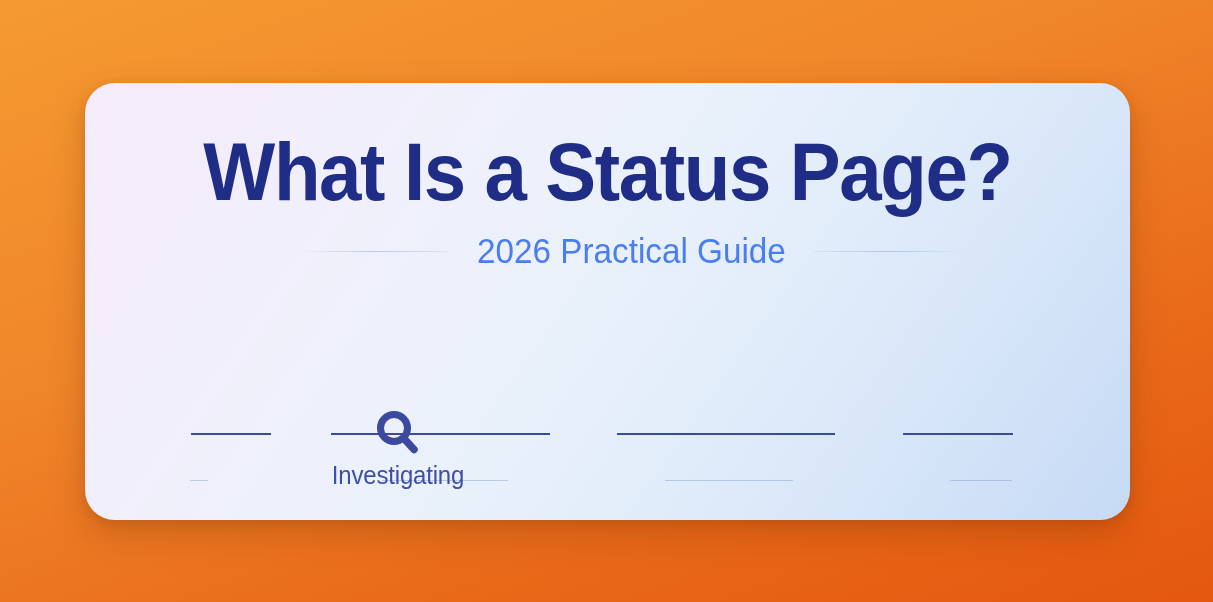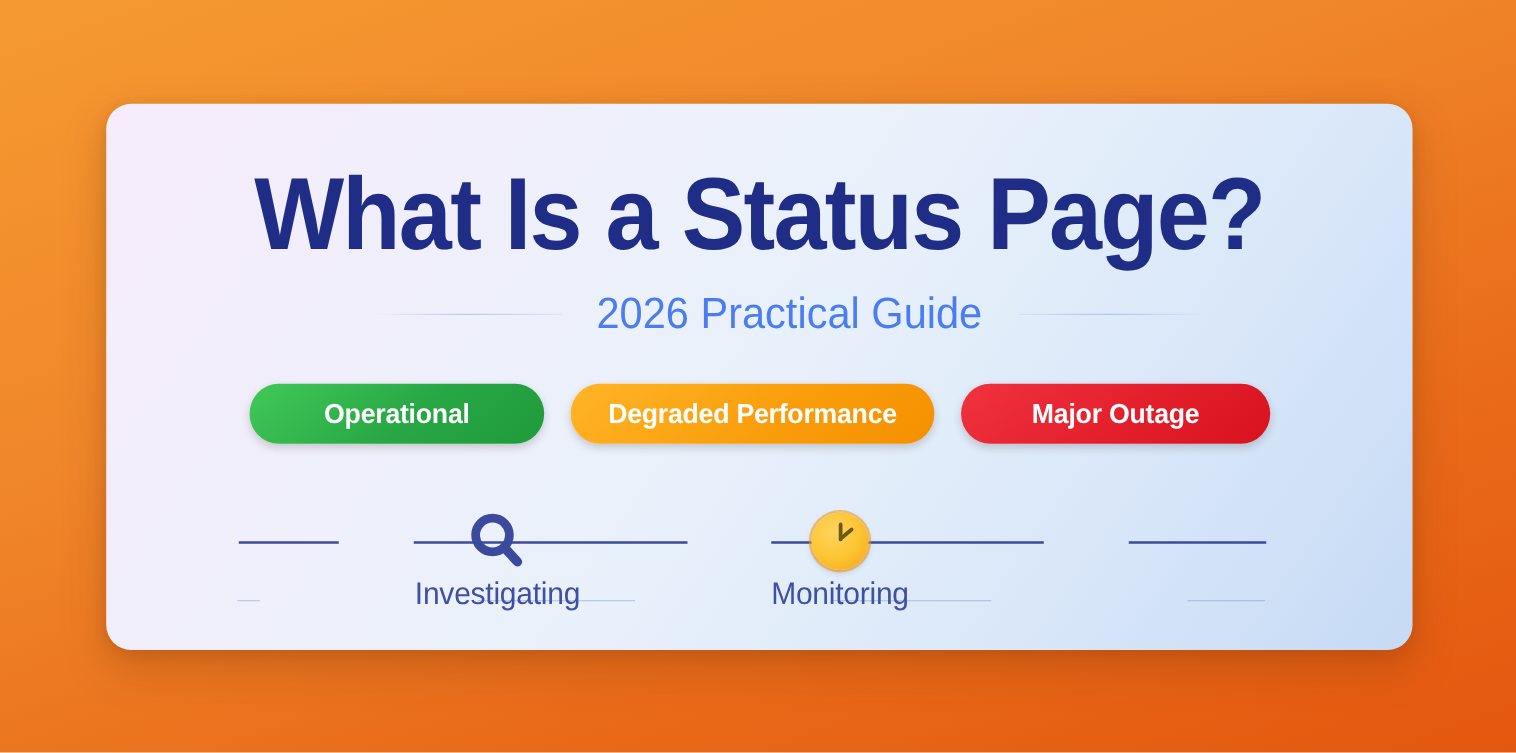--- a/index.html
+++ b/index.html
@@ -13,21 +13,21 @@
   body {
     background: linear-gradient(160deg, #f59a31 0%, #f0862a 38%, #e96a19 72%, #e4570f 100%);
     position:relative;
   }
 
   
   #infographic-card {
     position:absolute;
     left:85px; top:83px;
     width:1045px; height:437px;
-    border-radius:20px;
+    border-radius:30px;
     background: linear-gradient(125deg,
         #f6ecfb 0%,
         #f3edfb 14%,
         #eff0fb 30%,
         #eaf1fb 46%,
         #e2edfa 62%,
         #d6e5f8 80%,
         #c6daf5 100%);
     box-shadow: 0 14px 34px rgba(120,55,10,0.28), 0 3px 10px rgba(120,55,10,0.16);
     overflow:hidden;
@@ -179,25 +179,20 @@
   <div class="title-block">
     <div id="page-title">What Is a Status Page?</div>
 
     <div id="subtitle-row">
       <div class="sub-rule left"></div>
       <div id="page-subtitle">2026 Practical Guide</div>
       <div class="sub-rule right"></div>
     </div>
   </div>
 
-  <div id="status-pills">
-    <div class="pill operational">Operational</div>
-    <div class="pill degraded">Degraded Performance</div>
-    <div class="pill outage">Major Outage</div>
-  </div>
 
   <div id="timeline">
 
     <div class="conn-top seg1"></div>
     <div class="conn-top seg2"></div>
     <div class="conn-top seg3"></div>
     <div class="conn-top seg4"></div>
 
     <div class="conn-bottom lseg1"></div>
     <div class="conn-bottom lseg2"></div>
@@ -207,25 +202,16 @@
     <div class="step" id="step-investigating">
       <div class="step-icon">
         <svg class="search-icon" width="50" height="50" viewBox="0 0 50 50">
           <circle cx="21" cy="20" r="13.5" fill="none" stroke="#3c4a9d" stroke-width="7"></circle>
           <line x1="30.5" y1="30" x2="41" y2="41.5" stroke="#3c4a9d" stroke-width="7.5" stroke-linecap="round"></line>
         </svg>
       </div>
       <div class="step-label">Investigating</div>
     </div>
 
-    <div class="step" id="step-monitoring">
-      <div class="step-icon">
-        <div class="clock-icon">
-          <div class="clock-hand hand-min"></div>
-          <div class="clock-hand hand-hr"></div>
-        </div>
-      </div>
-      <div class="step-label">Monitoring</div>
-    </div>
 
 
   </div>
 </div>
 
 </body></html>

